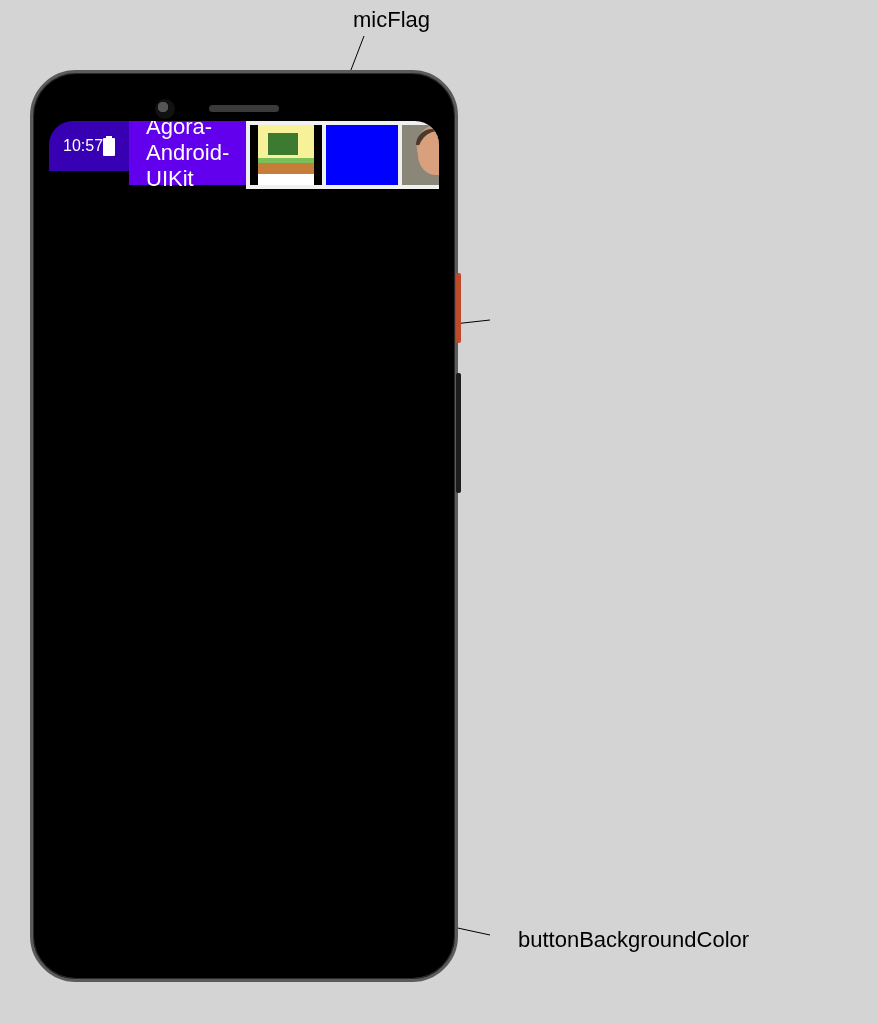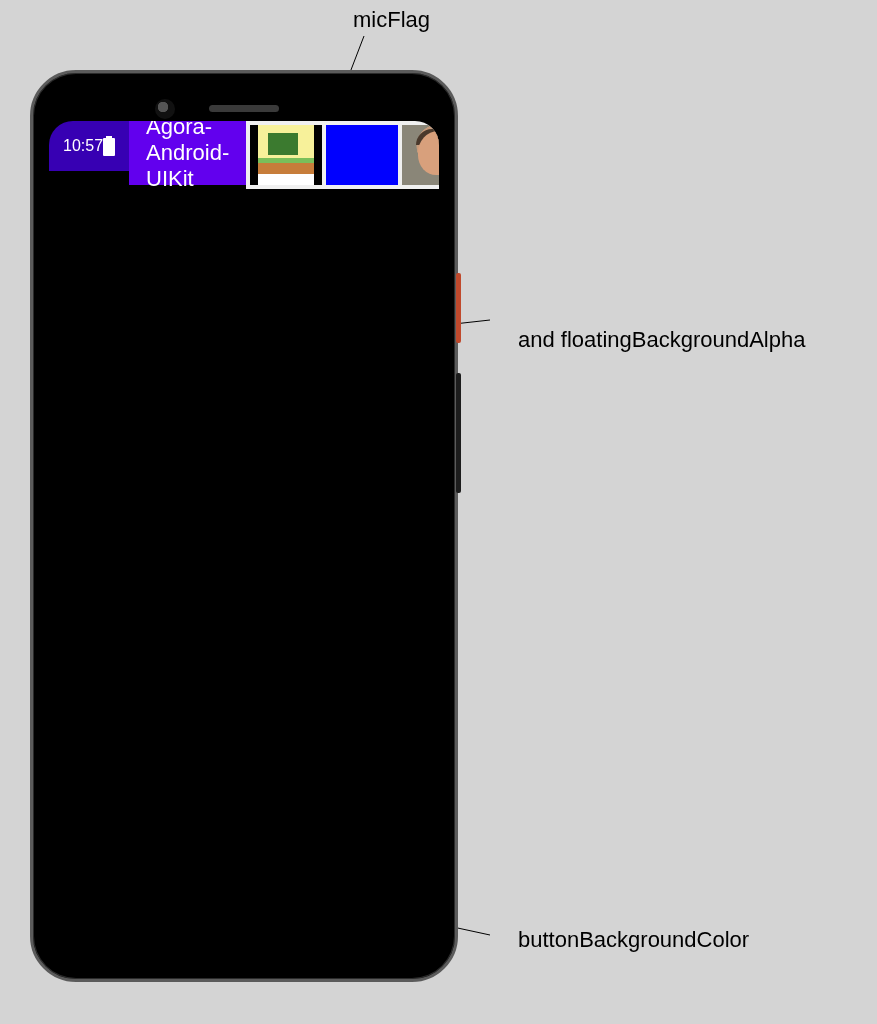--- a/index.html
+++ b/index.html
@@ -248,21 +248,20 @@
 
   <line x1="490" y1="320" x2="418" y2="328" stroke="#000" stroke-width="1"></line>
   <polygon points="418,328 428,323 427,332" fill="#000"></polygon>
 
   <line x1="490" y1="935" x2="416" y2="919" stroke="#000" stroke-width="1"></line>
   <polygon points="416,919 427,917 425,926" fill="#000"></polygon>
 </svg>
 
 <div class="anno-label" style="left:498px; top:298px;">
   <br>
-  <span>and floatingBackgroundAlpha</span>
 </div>
 
 <div class="anno-label" style="left:498px; top:926px;text-align:right;">
   <span>buttonBackgroundColor</span><br>
 </div>
 
 <div class="phone">
   <div class="side-btn power"></div>
   <div class="side-btn vol"></div>
   <div class="phone-inner">

